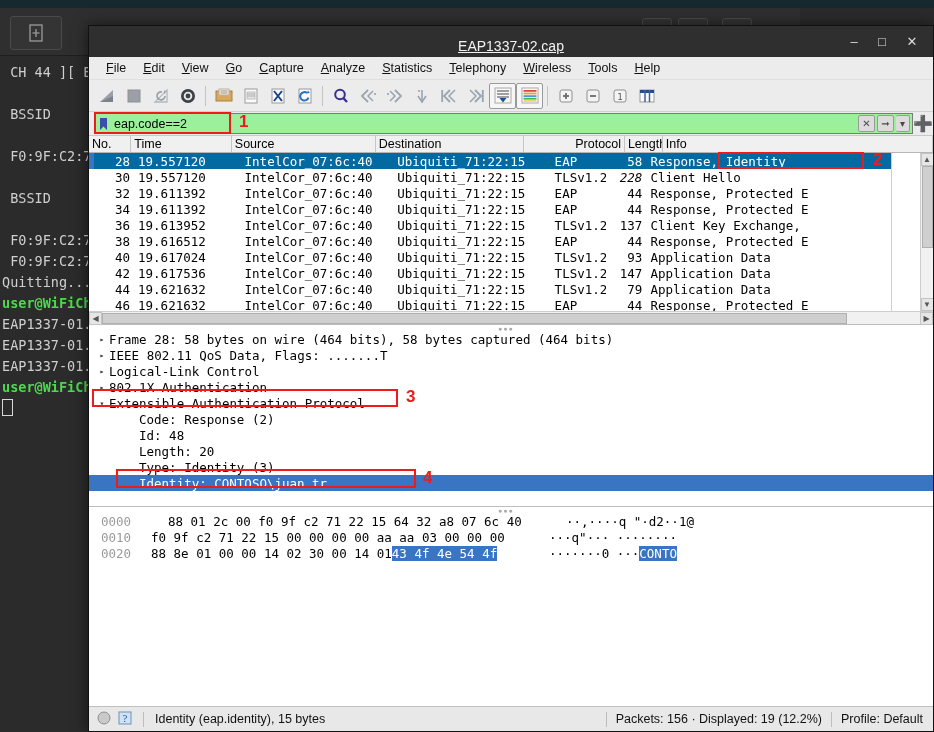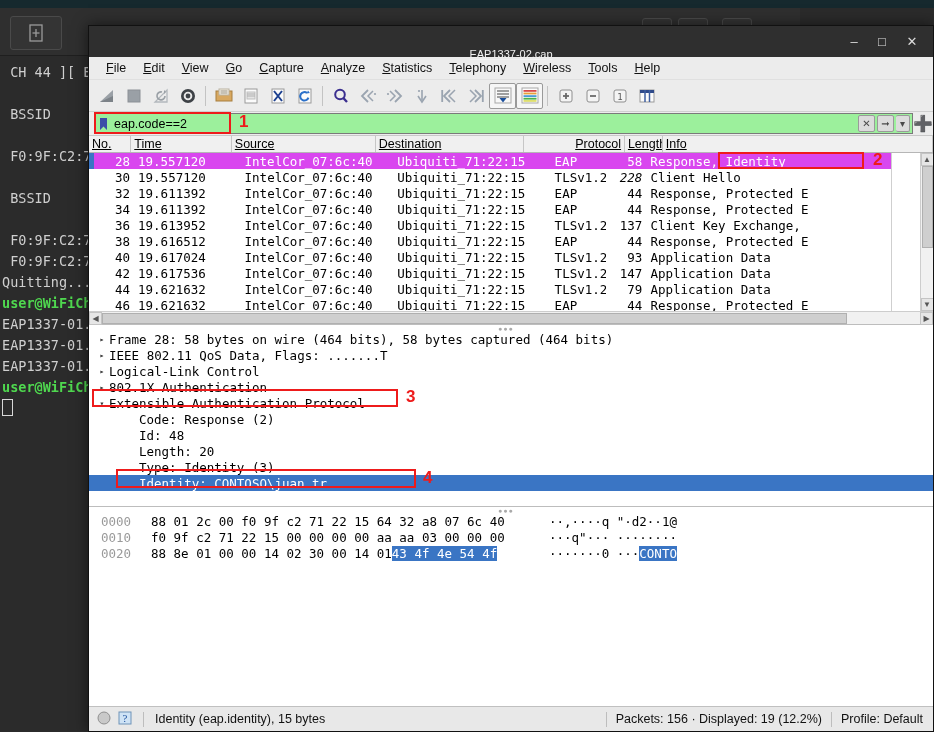--- a/index.html
+++ b/index.html
@@ -64,23 +64,23 @@
     position:absolute; left:88px; top:25px; width:846px; height:707px;
     background:#ececec;
     border:1px solid #111;
     box-shadow: 0 0 14px rgba(0,0,0,.55);
     display:flex; flex-direction:column;
   }
   #ws-title {
     height:31px; background:#2f2f2f; position:relative; flex:0 0 auto;
   }
   #ws-title .t {
-    position:absolute; left:0; top:12px; width:100%; height:31px;
+    position:absolute; left:0; top:4px; width:100%; height:31px;
     display:flex; align-items:center; justify-content:center;
-    color:#f2f2f2; font-size:11px;text-decoration:underline;
+    color:#f2f2f2; font-size:14px;text-decoration:underline;
   }
   .ws-wbtn {
     position:absolute; top:0; height:31px; width:26px;
     display:flex; align-items:center; justify-content:center;
     color:#dcdcdc; font-size:13px;
   }
 
   
   #ws-menu {
     flex:0 0 auto; height:23px; background:#ececec;
@@ -139,28 +139,28 @@
     flex:0 0 auto; height:189px; background:#fff; position:relative;
     border-bottom:1px solid #bdbdbd;
     display:flex; flex-direction:column;
   }
   #plist-header {
     height:17px; background:#f0f0f0; display:flex; border-bottom:1px solid #b6b6b6;
     font-size:12.5px; color:#000;
   }
   #plist-header .hc {
     border-right:1px solid #c6c6c6; padding-left:3px; display:flex; align-items:center;
-    overflow:hidden; white-space:nowrap;text-decoration:underline;
+    overflow:hidden; white-space:nowrap;
   }
   #plist-rows { flex:1 1 auto; position:relative; overflow:hidden; background:#fff; }
   .prow {
     height:16px; display:flex; font-family:"DejaVu Sans Mono","Liberation Mono", monospace;
     font-size:12.5px; color:#000; align-items:center;
   }
-  .prow.sel { background:#d946ef; color:#fff;justify-content:center; }
+  .prow.sel { background:#0369a1; color:#fff; }
   .pc { overflow:hidden; white-space:nowrap; }
   .pc.num { text-align:right; padding-right:4px; }
   .pc.len { text-align:right; padding-right:4px; }
   #plist-leftbar {
     position:absolute; left:0; top:0; width:5px; height:16px; background:#3a75c4;
   }
   #plist-whitecol {
     position:absolute; right:12px; top:0; width:30px; bottom:0;
     background:#fff; border-left:1px solid #cfcfcf; border-right:1px solid #cfcfcf;
   }
@@ -564,21 +564,21 @@
         <div class="drow"><span style="width:36px;display:inline-block;"></span><span class="tri"></span><span>Id: 48</span></div>
         <div class="drow"><span style="width:36px;display:inline-block;"></span><span class="tri"></span><span>Length: 20</span></div>
         <div class="drow"><span style="width:36px;display:inline-block;"></span><span class="tri"></span><span>Type: Identity (3)</span></div>
         <div class="drow sel"><span style="width:36px;display:inline-block;"></span><span class="tri"></span><span>Identity: CONTOSO\juan.tr</span></div>
       </div>
   </div>
 
   <div id="pane-bytes">
     <div class="grip">●●●</div>
     <div id="pbytes-body" style="position:absolute;left:0;right:0;top:6px;">
-        <div class="brow"><span class="boff">0000</span><span class="bhex" style="display: inline-block; width: 398px;">88 01 2c 00 f0 9f c2 71 22 15 64 32 a8 07 6c 40</span><span class="basc">··,····q "·d2··1@</span></div>
+        <div class="brow"><span class="boff">0000</span><span class="bhex" style="display: inline-block; width: 398px; margin-left: 17px;">88 01 2c 00 f0 9f c2 71 22 15 64 32 a8 07 6c 40</span><span class="basc">··,····q "·d2··1@</span></div>
         <div class="brow"><span class="boff">0010</span><span class="bhex" style="display: inline-block; width: 398px;">f0 9f c2 71 22 15 00 00 00 00 aa aa 03 00 00 00</span><span class="basc">···q"··· ········</span></div>
         <div class="brow"><span class="boff">0020</span><span class="bhex" style="display: inline-block; width: 398px;">88 8e 01 00 00 14 02 30 00 14 01<span class="hl">43 4f 4e 54 4f</span></span><span class="basc">·······0 ···<span class="hl">CONTO</span></span></div>
       </div>
   </div>
 
   <div id="ws-status">
     <div id="status-left">
       <span>
         <svg width="14" height="14" viewBox="0 0 14 14">
             <circle cx="7" cy="7" r="6" fill="#c9c9c9" stroke="#8f8f8f"></circle>

